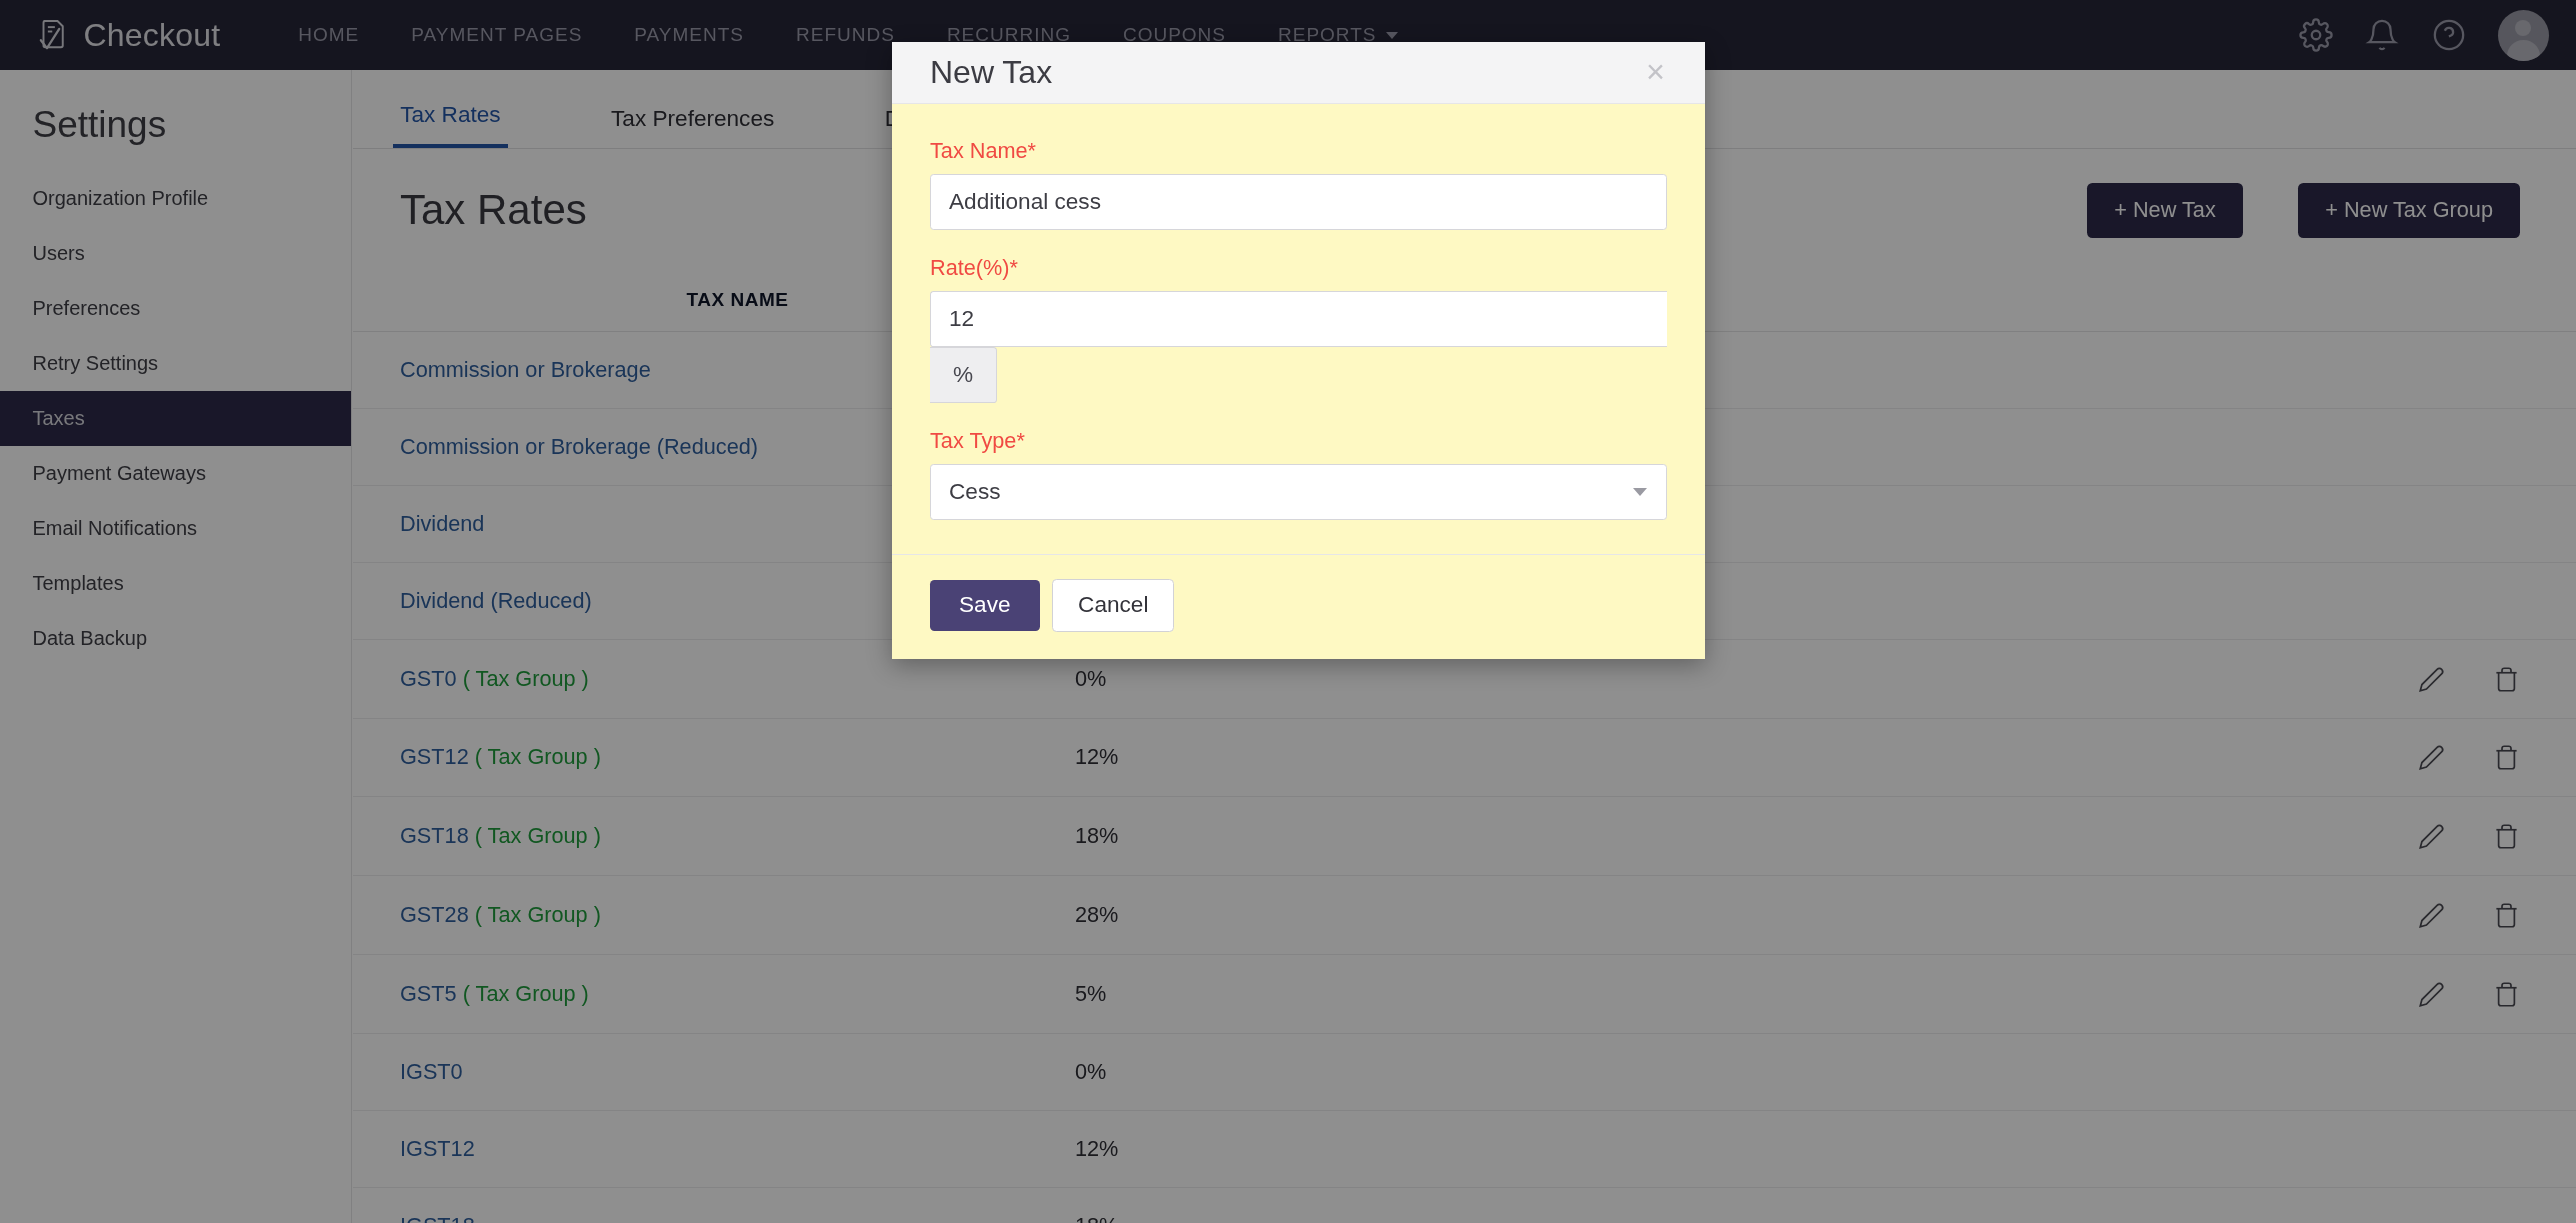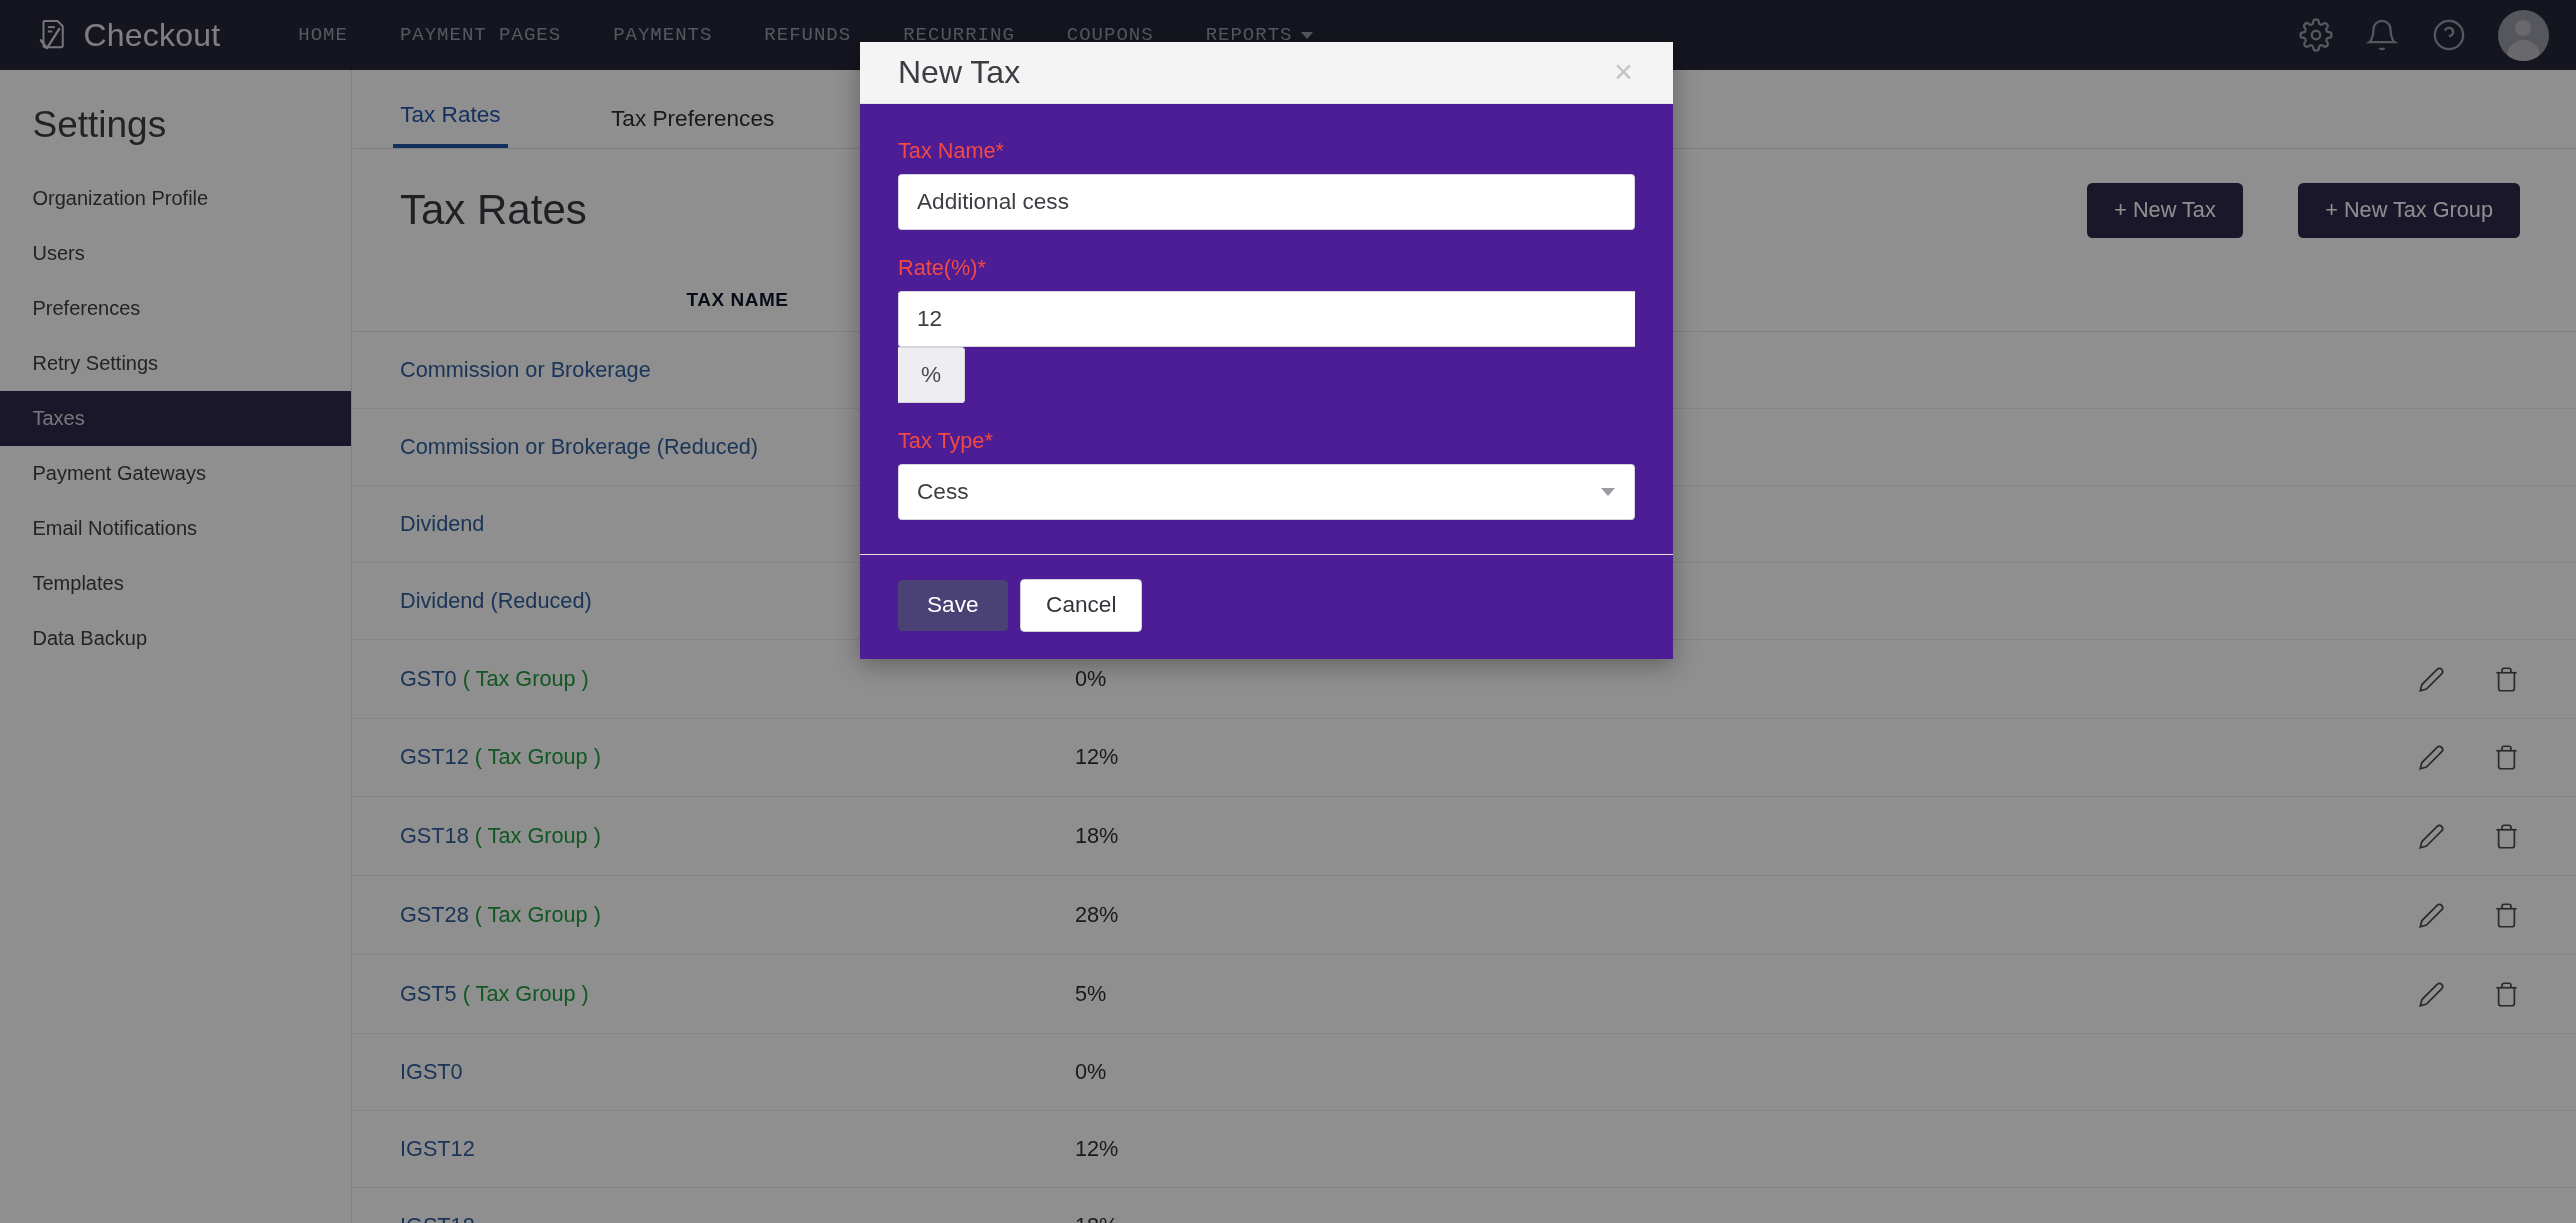--- a/index.html
+++ b/index.html
@@ -17,21 +17,21 @@
     background: #272738;
     display: flex; align-items: center;
     z-index: 5;
   }
   .brand { display: flex; align-items: center; margin-left: 32.5px; }
   .brand-logo { width: 42px; height: 42px; flex: 0 0 auto; }
   .brand-name {
     color: #e3e3e8; font-size: 32px; letter-spacing: 0.2px;
     margin-left: 9px; font-weight: 400;
   }
-  .nav-links { display: flex; align-items: flex-start; margin-left: 78px; font-family: Liberation Mono, monospace; }
+  .nav-links { display: flex; align-items: flex-start; margin-left: 78px; }
   .nav-link {
     color: #9b9bab; font-size: 19px; letter-spacing: 1px;
     margin-right: 52px; text-decoration: none; white-space: nowrap;
     display: flex; align-items: center;
   }
   .caret-down {
     display: inline-block; margin-left: 9px;
     border-left: 6.3px solid transparent;
     border-right: 6.3px solid transparent;
     border-top: 7.2px solid #9b9bab;
@@ -119,23 +119,23 @@
   .tax-group { color: #1f9c3c; }
   .rate-val { color: #2f2f36; }
   .row-icon { width: 27px; height: 27px; color: #4a4a52; margin-left: 42px; cursor: pointer; vertical-align: middle; }
 
   
   .backdrop {
     position: absolute; left: 0; top: 0; width: 2576px; height: 1224px;
     background: rgba(0,0,0,0.44); z-index: 20;
   }
   .modal {
-    position: absolute; left: 860px; top: 42px;
+    position: absolute; left: 892px; top: 42px;
     width: 813px; height: 617px;
-    background: #4c1d95;
+    background: #fef9c3;
     box-shadow: 0 7.2px 23.5px rgba(0,0,0,.32);
     z-index: 30;
     display: flex; flex-direction: column;
   }
   .modal-header {
     height: 126px; background: #f4f4f5;
     border-bottom: 0.9px solid #e6e6e8;
     display: flex; align-items: center; justify-content: space-between;
     padding: 0 40px 0 38px;
   }

